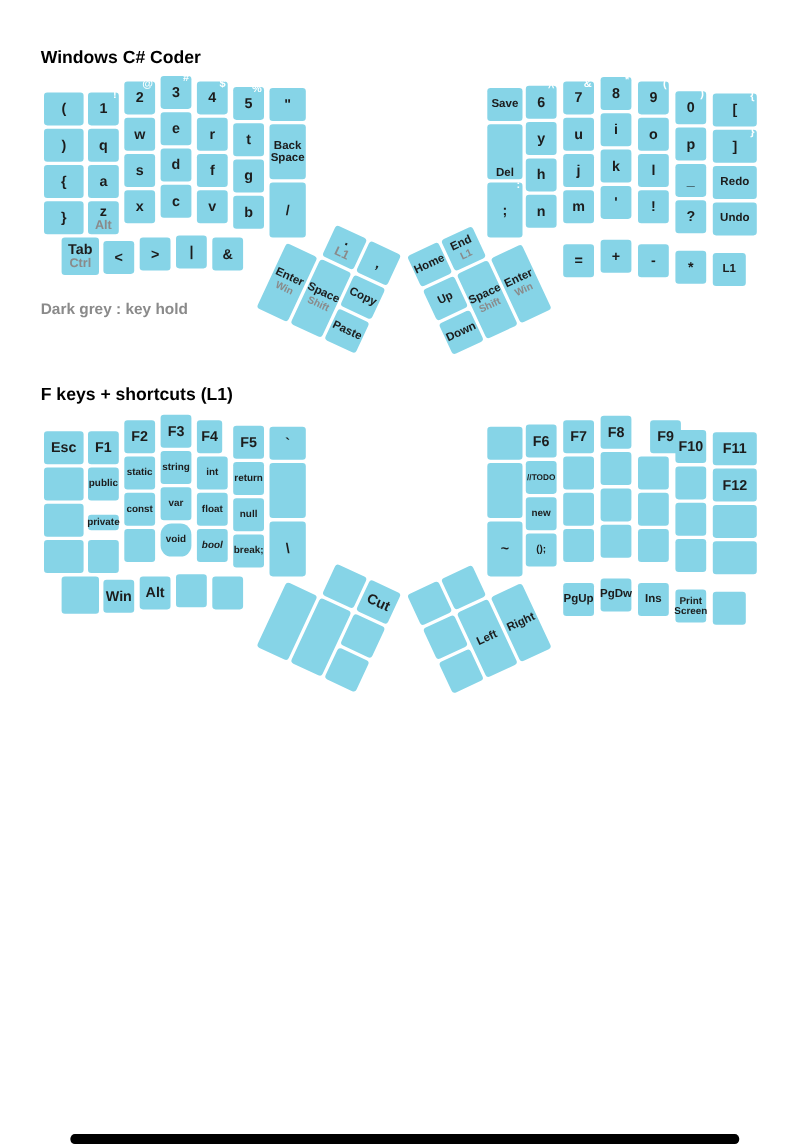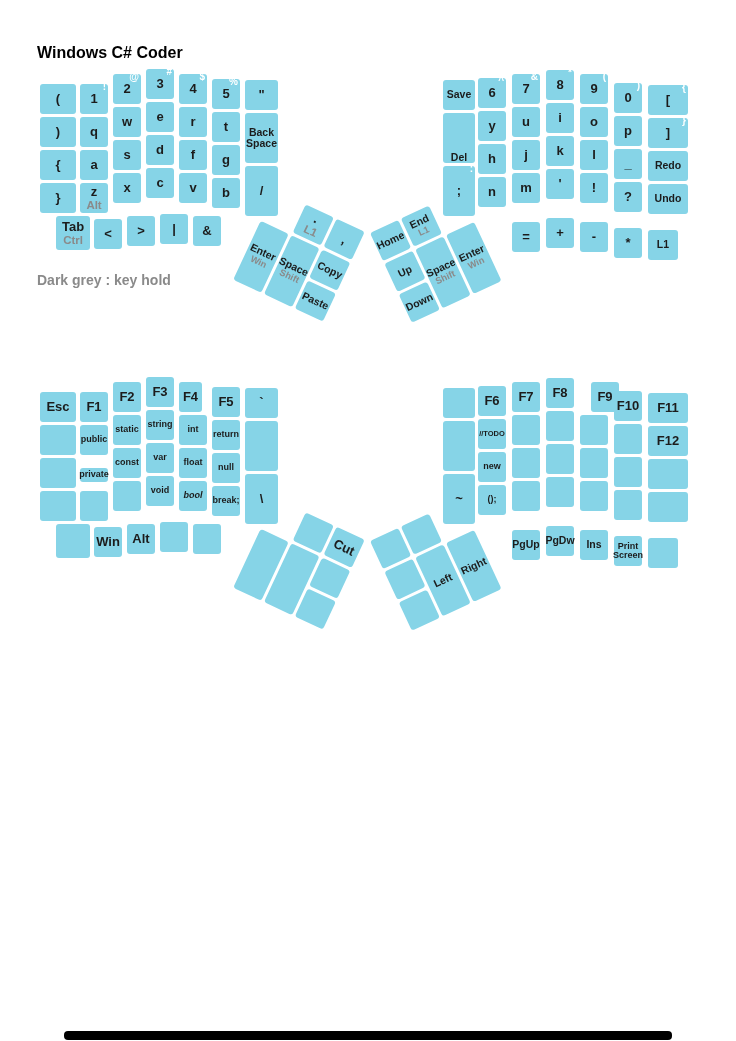--- a/index.html
+++ b/index.html
@@ -18,20 +18,21 @@
   .key .shift{position:absolute;top:-2px;right:2px;color:var(--shiftc,#fff);font-size:10px;line-height:1;}
   .fs-s{font-size:10.5px;} .fs-xs{font-size:9px;} .fs-xxs{font-size:7.5px;}
   .bar{position:absolute;left:64px;top:1031px;width:608px;height:9px;border-radius:4px;background:var(--bar,#000);}
 </style>
 </head>
 <body>
 
 <div class="page" id="stage">
   <h1 class="title" id="t1">Windows C# Coder</h1>
   <div class="note">Dark grey : key hold</div>
+  <h2 class="title" id="t2">F keys + shortcuts (L1)</h2>
   <div class="bar"></div>
 <div class="kb" style="left: 0px; top: 0px;">
       <div class="key" style="left: 40px; top: 84px; width: 36px; height: 30px;">
         <span class="label">(</span>
       </div>
       <div class="key" style="left: 80px; top: 84px; width: 28px; height: 30px;">
         <span class="shift">!</span>
         <span class="label">1</span>
       </div>
       <div class="key" style="left: 113px; top: 74px; width: 28px; height: 30px;">
@@ -338,21 +339,21 @@
       </div>
       <div class="key fs-xs" style="left: 212px; top: 453px; width: 28px; height: 30px;">
         <span class="label">null</span>
       </div>
       <div class="key" style="left: 245px; top: 474px; width: 33px; height: 50px;">
         <span class="label">\</span>
       </div>
       <div class="key" style="left: 40px; top: 491px; width: 36px; height: 30px;"></div>
       <div class="key" style="left: 80px; top: 491px; width: 28px; height: 30px;"></div>
       <div class="key" style="left: 113px; top: 481px; width: 28px; height: 30px;"></div>
-      <div class="key fs-xs" style="left: 146px; top: 476px; width: 28px; height: 30px;">
+      <div class="key fs-xs" style="left: 146px; top: 476px; width: 28px; height: 30px; border-radius: 10px;">
         <span class="label">void</span>
       </div>
       <div class="key fs-xs" style="left: 179px; top: 481px; width: 28px; height: 30px; font-style: italic;">
         <span class="label">bool</span>
       </div>
       <div class="key fs-xs" style="left: 212px; top: 486px; width: 28px; height: 30px;">
         <span class="label">break;</span>
       </div>
       <div class="key" style="left: 56px; top: 524px; width: 34px; height: 34px;"></div>
       <div class="key" style="left: 94px; top: 527px; width: 28px; height: 30px;">

